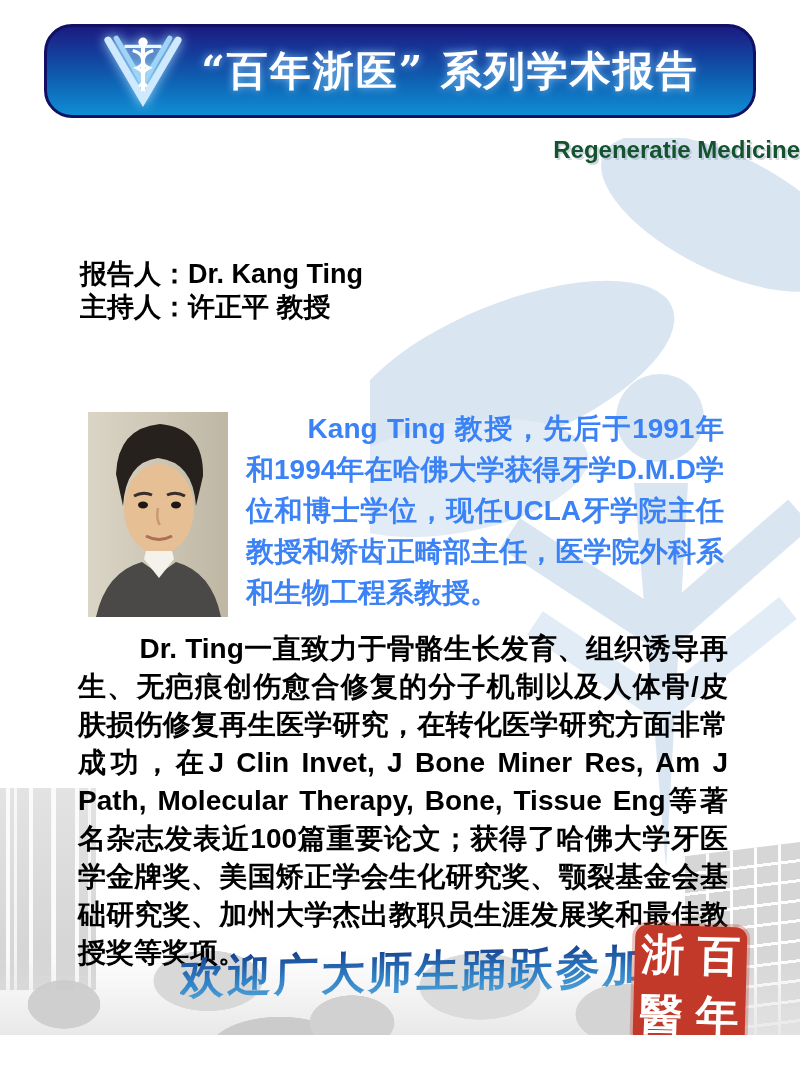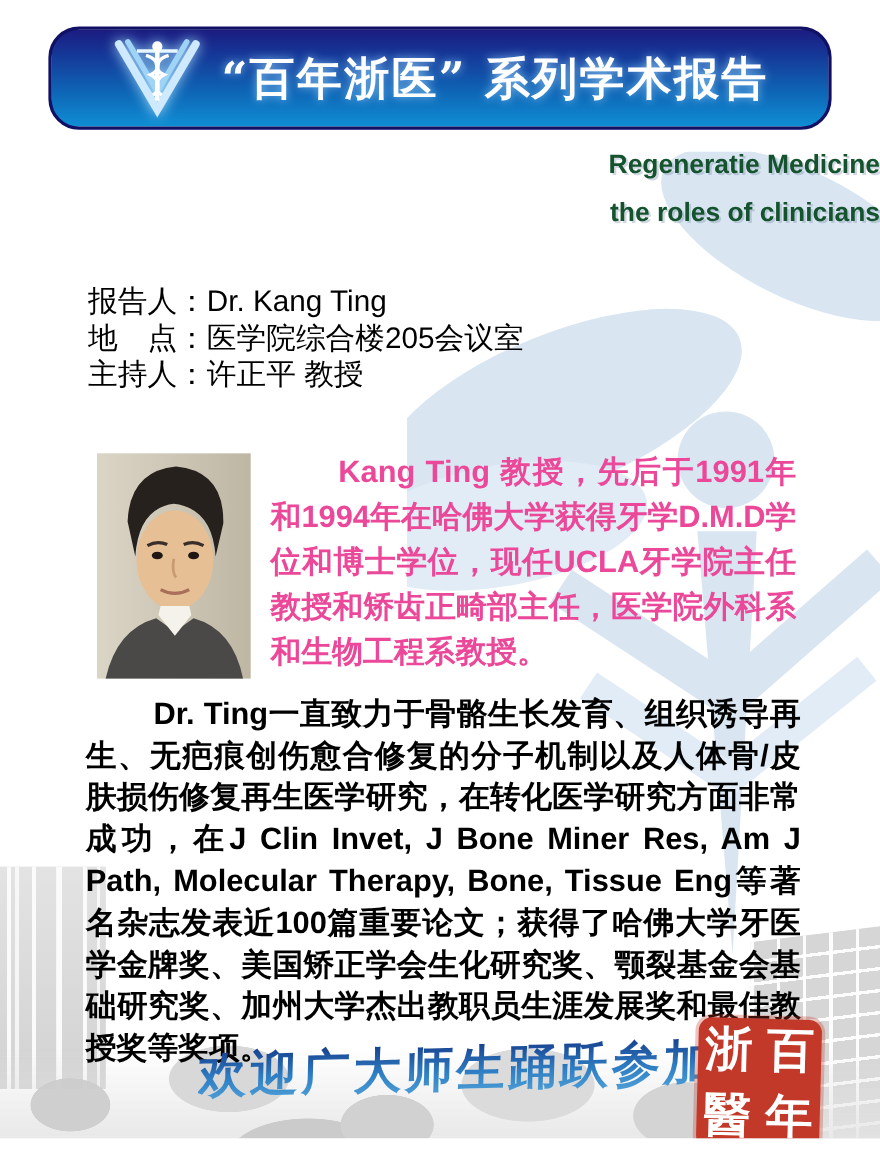--- a/index.html
+++ b/index.html
@@ -40,24 +40,24 @@
       font-family:"DejaVu Serif","Liberation Serif",serif;
       text-shadow:0 0 9px rgba(150,210,255,.85);}
   .logo{filter:drop-shadow(0 0 6px rgba(170,225,255,.95));flex:0 0 auto;}
 
   
   .title-block{position:absolute;top:128px;left:0;width:100%;text-align:right;
       color:#14532d;font-weight:bold;font-size:24px;line-height:44px;
       text-shadow:2px 2px 0 rgba(120,140,170,.35);}
 
   
-  .info{position:absolute;top:258px;left:80px;font-size:27px;font-weight:normal;color:#000;line-height:33px;white-space:nowrap;}
+  .info{position:absolute;top:258px;left:80px;font-size:27px;font-weight:bold;color:#000;line-height:33px;white-space:nowrap;}
 
   
-  .bio-section{position:absolute;top:408px;left:80px;width:644px;color:#ec4899;
+  .bio-section{position:absolute;top:408px;left:80px;width:644px;color:#3b82f6;
       font-size:28px;font-weight:bold;line-height:41px;}
   .photo{float:left;width:140px;height:205px;margin:4px 18px 0 8px;display:block;}
   .bio-text{text-indent:2.2em;text-align:justify;}
 
   
   .intro{position:absolute;top:630px;left:78px;width:650px;color:#000;
       font-size:28px;font-weight:bold;line-height:38px;text-indent:2.2em;text-align:justify;}
 
   
   .welcome{position:absolute;top:942px;left:180px;font-size:44px;font-weight:bold;letter-spacing:3px;
@@ -102,26 +102,24 @@
       <line x1="40" y1="10" x2="40" y2="56" stroke="#ffffff" stroke-width="4"></line>
       <circle cx="40" cy="8" r="4.5" fill="#ffffff"></circle>
       <path d="M30 16 C46 21,34 28,46 33 C34 39,46 45,36 51" stroke="#ffffff" stroke-width="3" fill="none"></path>
       <path d="M50 16 C34 21,46 28,34 33 C46 39,34 45,44 51" stroke="#ffffff" stroke-width="3" fill="none"></path>
     </svg>
     <span class="banner-title">“百年浙医” 系列学术报告</span>
   </div>
 
   <div class="title-block layer">
     <div>Regeneratie Medicine</div>
-    <div>the roles of clinicians</div>
   </div>
 
   <div class="info layer">
     <div>报告人：Dr. Kang Ting</div>
-    <div>地　点：医学院综合楼205会议室</div>
     <div>主持人：许正平 教授</div>
   </div>
 
   <div class="bio-section layer">
     <svg class="photo" viewBox="0 0 140 205" xmlns="http://www.w3.org/2000/svg">
       <rect width="140" height="205" fill="#cfc7b4"></rect>
       <rect width="140" height="205" fill="url(#bgfade)"></rect>
       <defs>
         <linearGradient id="bgfade" x1="0" y1="0" x2="1" y2="0">
           <stop offset="0" stop-color="#ffffff" stop-opacity=".25"></stop>

